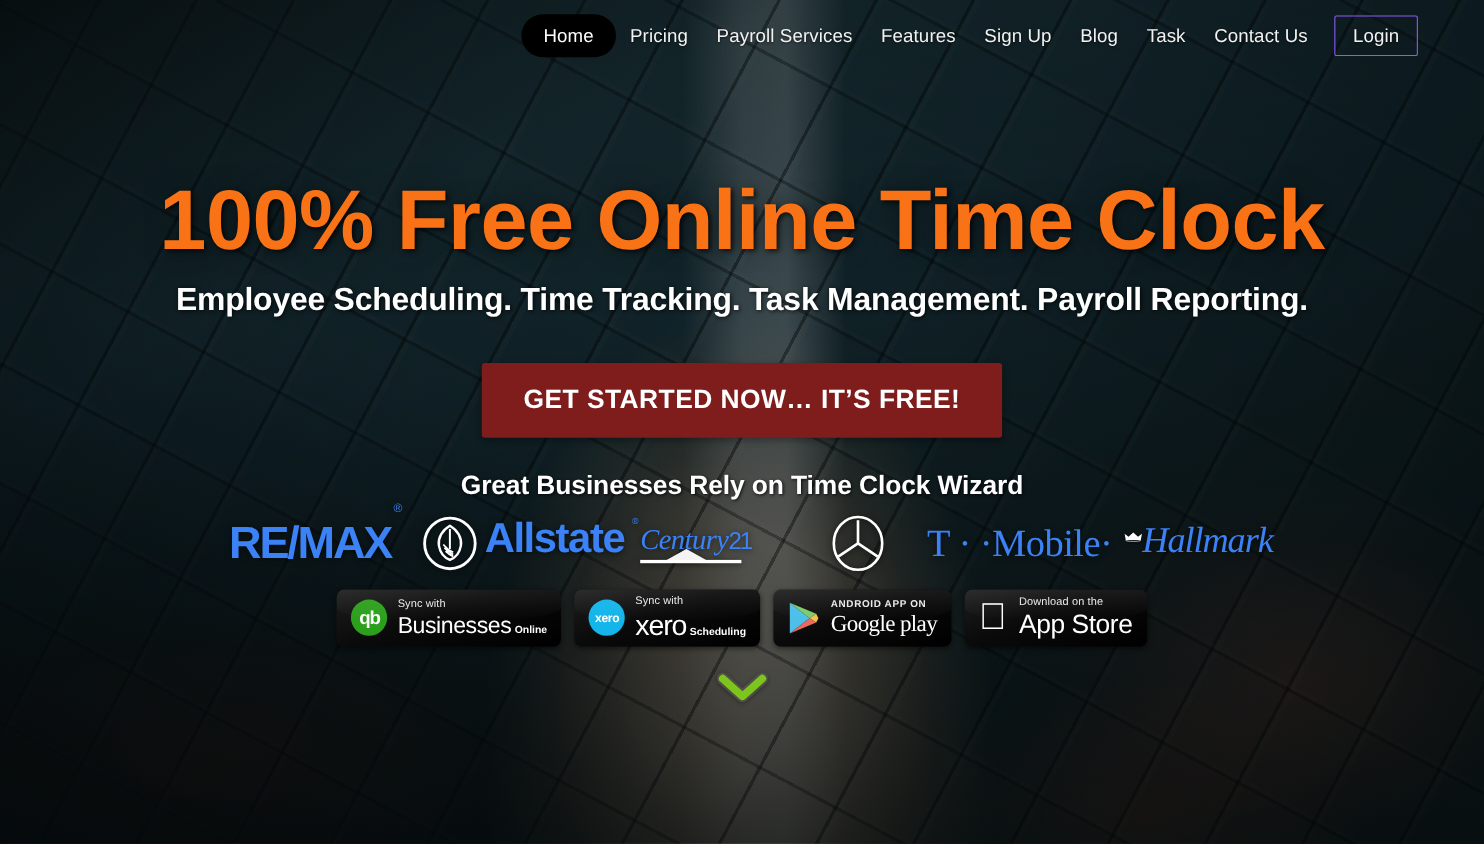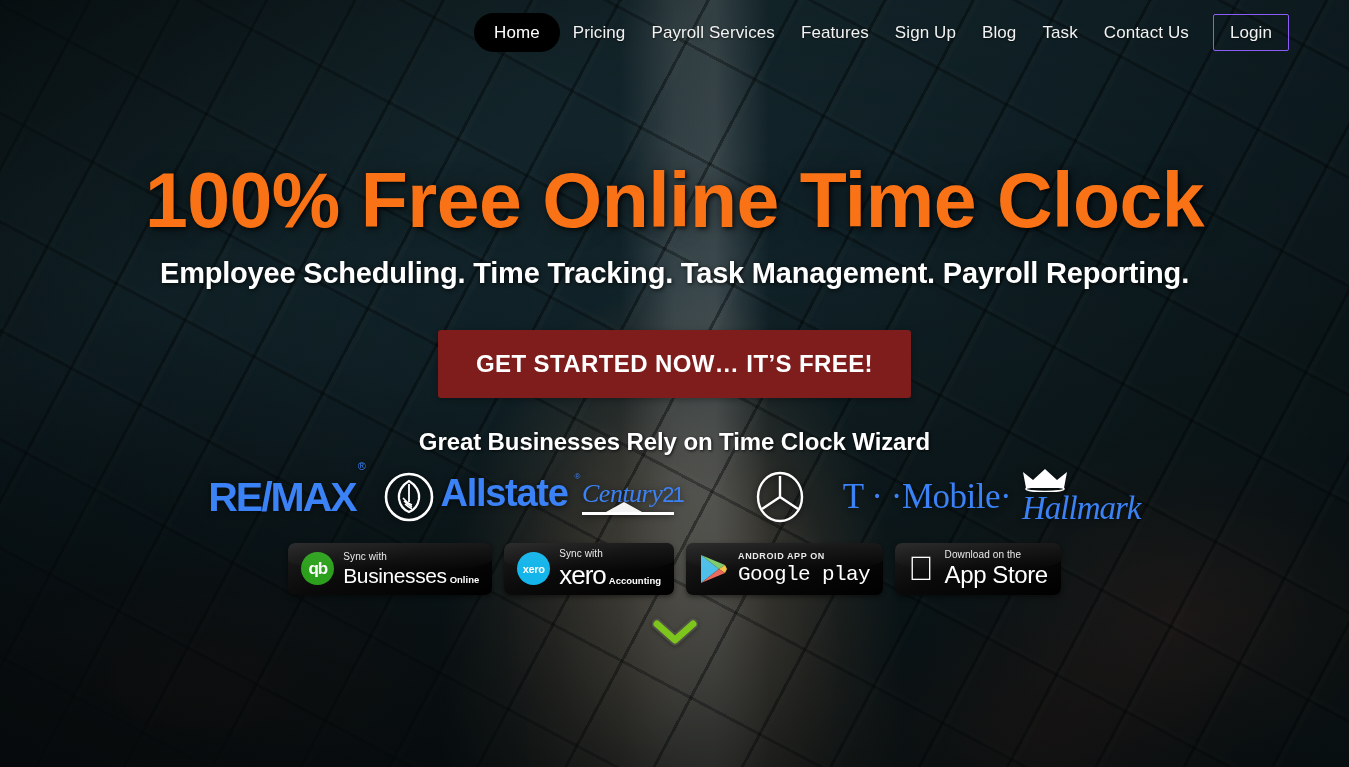--- a/index.html
+++ b/index.html
@@ -147,21 +147,21 @@
   .lg-c21-bar { width:92px; height:3px; background:#fff; margin-top:3px;
                 position:relative; }
   .lg-c21-bar:before {
     content:""; position:absolute; left:24px; top:-10px;
     border-left:18px solid transparent; border-right:18px solid transparent;
     border-bottom:10px solid #fff; opacity:.95;
   }
   .logo-benz { width:105px; }
   .logo-tmobile { width:190px; }
   .lg-tmo-txt { font-family:"Liberation Serif", serif; font-size:35px; letter-spacing:-.5px; }
-  .logo-hallmark { width:135px; flex-direction:column; }
+  .logo-hallmark { width:135px; flex-direction:row; }
   .lg-hm-txt { font-family:"Liberation Serif", serif; font-size:33px; font-style:italic;
                letter-spacing:-1px; margin-top:-2px; }
 
   
   #badge-row {
     margin-top:16px; display:flex; align-items:center; justify-content:center; gap:12px;
   }
   .badge {
     background:linear-gradient(160deg,#1d1d1d 0%,#0a0a0a 45%,#000 100%);
     border-radius:7px; height:52px; display:flex; align-items:center;
@@ -179,21 +179,21 @@
   .badge-big { color:#ffffff; font-size:21px; font-weight:normal; letter-spacing:-.4px;
                display:flex; align-items:baseline; gap:3px; }
   .badge-big .tiny { font-size:9.5px; font-weight:bold; letter-spacing:0; }
   .qb-circle { width:33px; height:33px; border-radius:50%; background:#2CA01C;
                display:flex; align-items:center; justify-content:center;
                color:#fff; font-size:17px; font-weight:bold; letter-spacing:-1px; }
   .xero-circle { width:33px; height:33px; border-radius:50%; background:#13B5EA;
                  display:flex; align-items:center; justify-content:center;
                  color:#fff; font-size:11px; font-weight:bold; letter-spacing:-.3px; }
   .gp-wrap { width:30px; height:32px; position:relative; }
-  .badge-big.serif { font-family:Liberation Mono, monospace; letter-spacing:-.6px; }
+  .badge-big.serif { font-family:Liberation Serif, serif; letter-spacing:-.6px; }
   .apple-glyph { color:#fff; font-size:34px; line-height:0.8; margin-right:2px; }
 
   
   #scroll-chevron {
     margin-top:22px; cursor:pointer;
     filter:drop-shadow(0 1px 2px rgba(0,0,0,.45));
   }
 </style>
 </head>
 <body>
@@ -293,21 +293,21 @@
         </span>
       </span>
     </div>
 
     <div class="badge">
       <span class="xero-circle">xero</span>
       <span class="badge-txt">
         <span class="badge-small">Sync with</span>
         <span class="badge-big">
           <span style="font-size:26px;letter-spacing:-1px;">xero</span>
-          <span class="tiny">Accounting</span>
+          <span class="tiny">Scheduling</span>
         </span>
       </span>
     </div>
 
     <div class="badge">
       <span class="gp-wrap">
         <svg width="30" height="32" viewBox="0 0 30 32">
           <path d="M2 2 L20 16 L2 30 Z" fill="#4dbfe8"></path>
           <path d="M2 2 L20 16 L26 12 Z" fill="#7ecb6a"></path>
           <path d="M20 16 L26 12 L28 16 L26 20 Z" fill="#f4c24a"></path>

